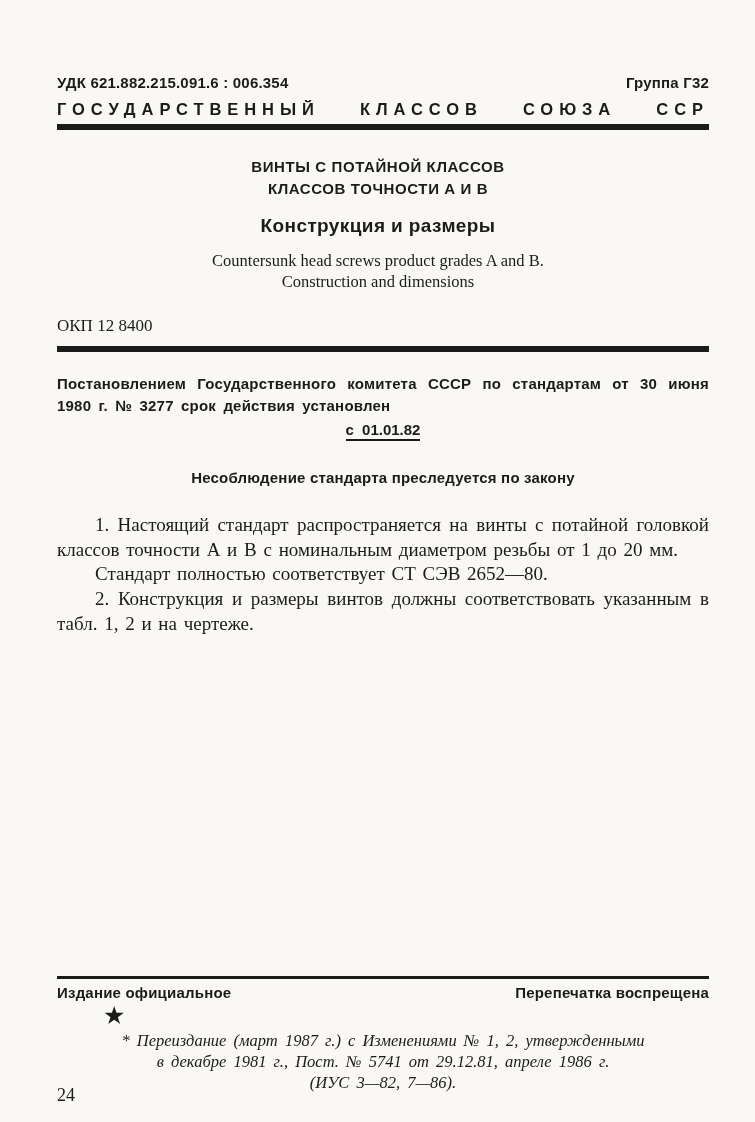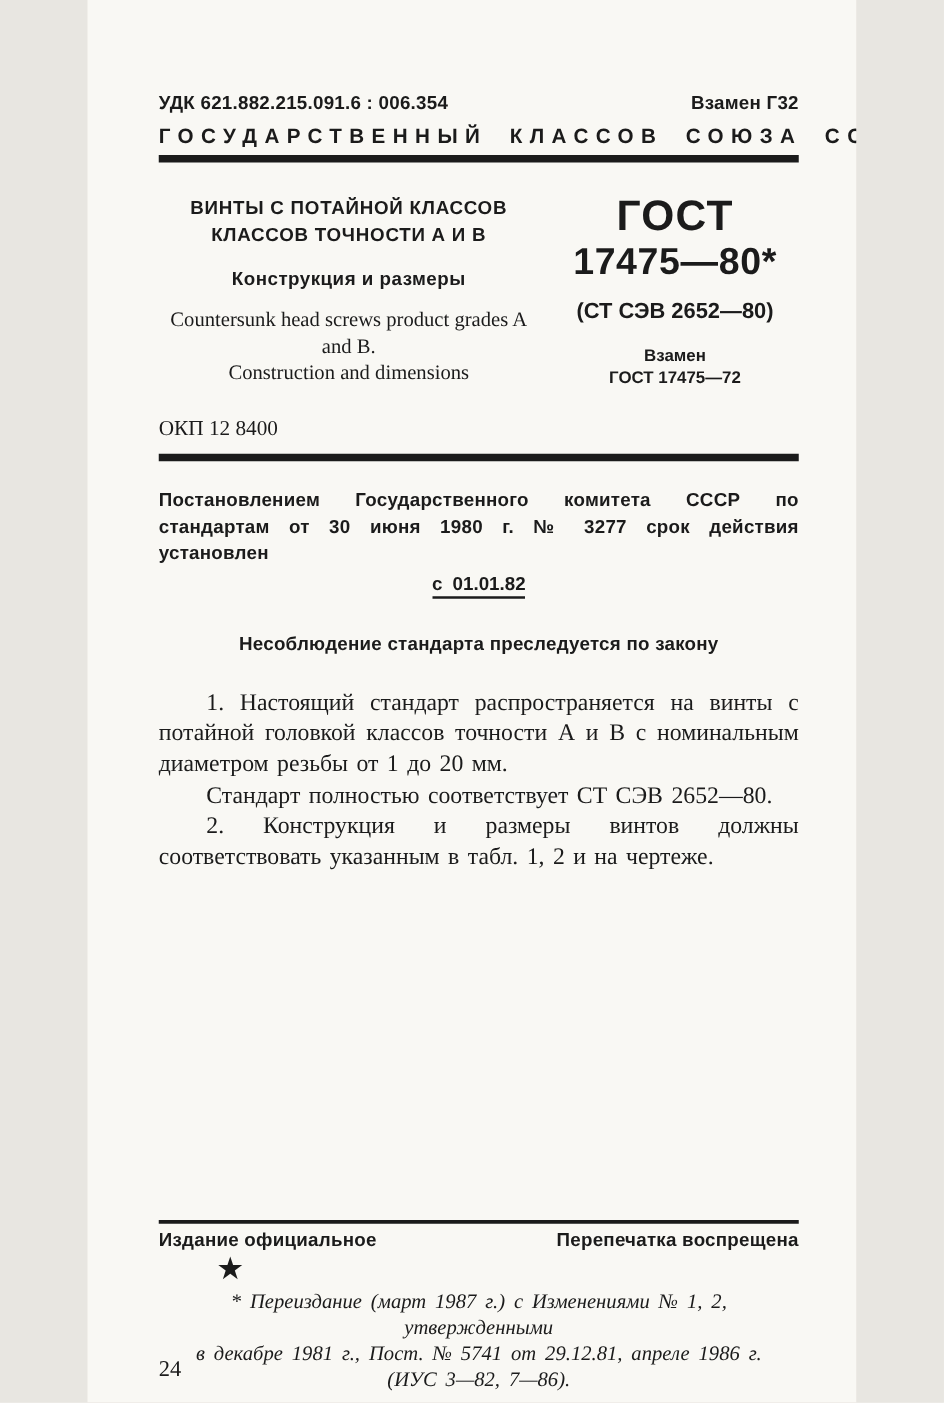--- a/index.html
+++ b/index.html
@@ -3,21 +3,21 @@
 <meta charset="utf-8">
 <style>
   :root {
     --ink: #1b1b1b;
     --paper: #f9f8f4;
   }
   * { margin: 0; padding: 0; box-sizing: border-box; }
   html, body { background: #e8e6e1; }
   .page {
     position: relative;
-    width: 615px;
+    width: 755px;
     height: 1122px;
     margin: 0 auto;
     background: var(--paper);
     color: var(--ink);
     overflow: hidden;
     font-family: "Liberation Serif", serif;
   }
   .content {
     padding: 74px 46px 0 57px;
   }
@@ -62,21 +62,21 @@
   }
   .title-ru {
     font-weight: bold;
     font-size: 15px;
     line-height: 1.45;
     letter-spacing: 0.6px;
   }
   .title-sub {
     margin-top: 15px;
     font-weight: bold;
-    font-size: 15px;
+    font-size: 19px;
     letter-spacing: 0.4px;
   }
   .title-en {
     margin-top: 13px;
     font-size: 16.5px;
     line-height: 1.3;
   }
   .okp {
     margin-top: 24px;
     text-align: left;
@@ -191,49 +191,40 @@
   }
 </style>
 </head>
 <body>
 
 <div class="page">
   <div class="content">
 
     <div class="udc-row sans">
       <span>УДК 621.882.215.091.6 : 006.354</span>
-      <span>Взамен Г32</span>
+      <span>Группа Г32</span>
     </div>
 
     <div class="org-line sans">ГОСУДАРСТВЕННЫЙ КЛАССОВ СОЮЗА ССР</div>
     <div class="rule-thick"></div>
 
     <div class="title-area">
       <div class="title-left">
         <div class="title-ru sans">
           <div>ВИНТЫ С ПОТАЙНОЙ КЛАССОВ</div>
           <div>КЛАССОВ ТОЧНОСТИ А И В</div>
         </div>
         <div class="title-sub sans">Конструкция и размеры</div>
         <div class="title-en">
           <div>Countersunk head screws product grades A and B.</div>
           <div>Construction and dimensions</div>
         </div>
         <div class="okp">ОКП 12 8400</div>
       </div>
 
-      <div class="title-right sans">
-        <div class="gost-word">ГОСТ</div>
-        <div class="gost-num">17475—80*</div>
-        <div class="gost-sev">(СТ СЭВ 2652—80)</div>
-        <div class="gost-vzamen">
-          <div>Взамен</div>
-          <div>ГОСТ 17475—72</div>
-        </div>
-      </div>
     </div>
 
     <div class="rule-thick-2"></div>
 
     <div class="decree sans">Постановлением Государственного комитета СССР по стандартам от 30 июня 1980 г. № 3277 срок действия установлен</div>
     <div class="effective sans">
       <span>с 01.01.82</span>
     </div>
 
     <div class="law-notice sans">Несоблюдение стандарта преследуется по закону</div>

